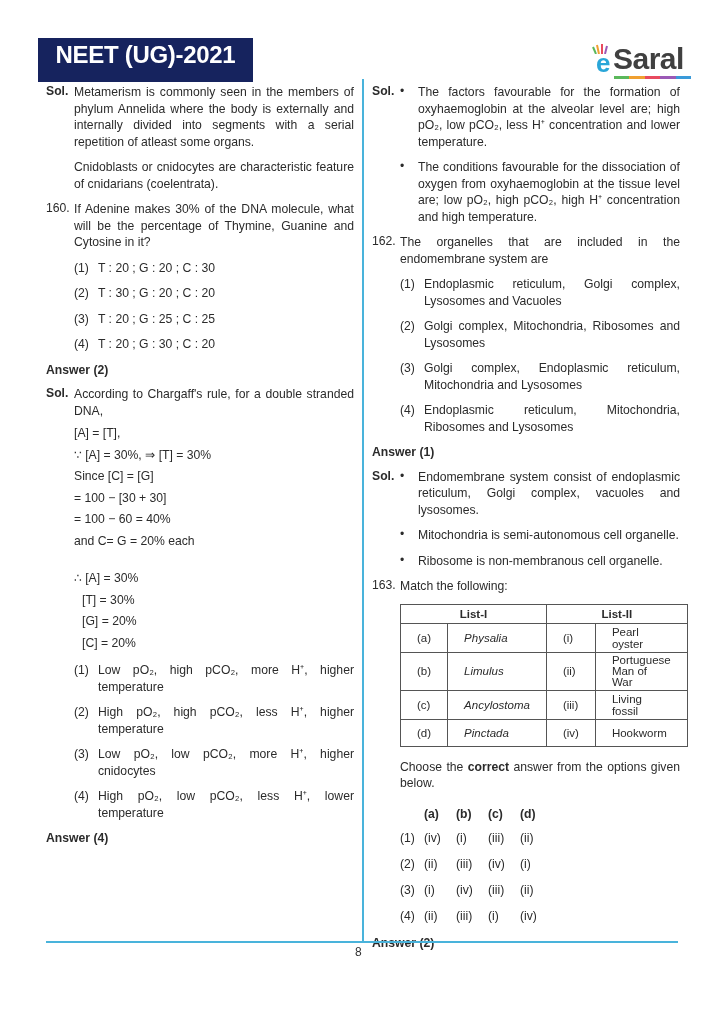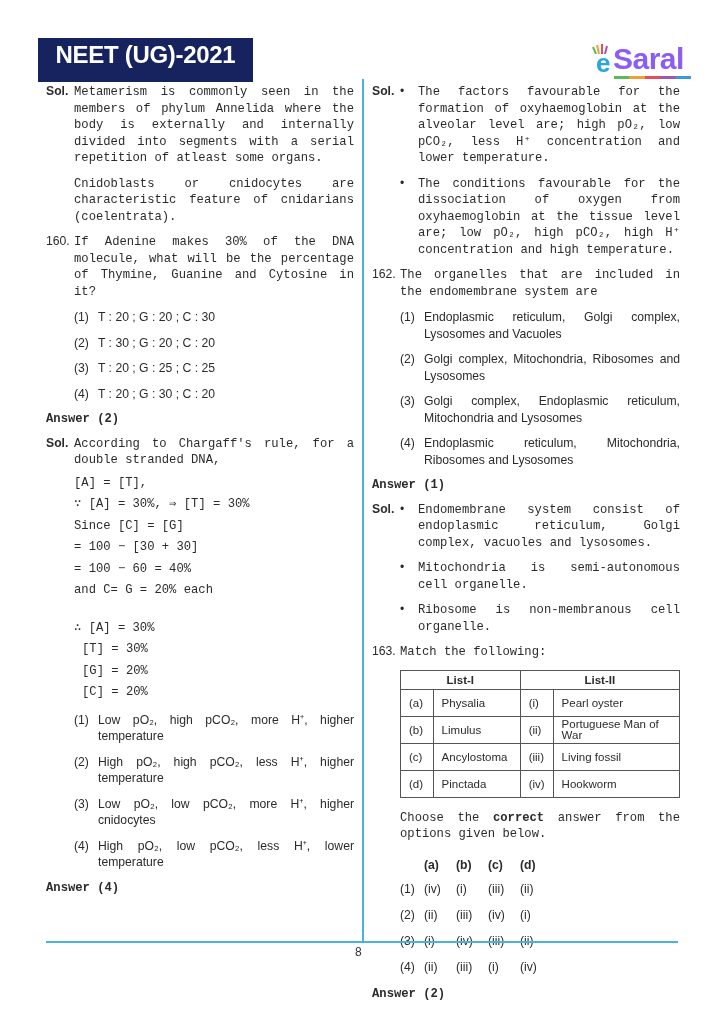--- a/index.html
+++ b/index.html
@@ -2,50 +2,50 @@
 <html><head>
 <meta charset="utf-8">
 <style>
   html, body { margin:0; padding:0; background:#ffffff; }
   body { width:724px; height:1024px; position:relative; overflow:hidden;
          font-family:"Liberation Sans", sans-serif; color:#2b2b2b; font-size:12.2px; }
   .badge { position:absolute; left:38px; top:38px; width:215px; height:44px; background:#16235e;
            color:#ffffff; font-weight:bold; font-size:24px; line-height:33px; text-align:center; letter-spacing:-0.3px; }
   .logo { position:absolute; left:590px; top:40px; height:36px; }
   .logo .e { position:absolute; left:6px; top:8px; font-size:26px; color:#2aa6d8; font-weight:bold; }
-  .logo .saral { position:absolute; left:23px; top:2px; font-size:30px; color:#8b5cf6; font-weight:bold; letter-spacing:-0.5px; }
+  .logo .saral { position:absolute; left:23px; top:2px; font-size:30px; color:#404040; font-weight:bold; letter-spacing:-0.5px; }
   .logo .hand { position:absolute; left:2px; top:4px; width:22px; height:10px; }
   .logo .underline { position:absolute; left:24px; top:36px; width:77px; height:3px;
     background:linear-gradient(90deg,#5bb85b 0%,#5bb85b 20%,#f0a030 20%,#f0a030 40%,#e84a5f 40%,#e84a5f 60%,#9b59b6 60%,#9b59b6 80%,#3a9ad9 80%); }
   .divider { position:absolute; left:362px; top:79px; width:2px; height:863px; background:#49b3db; }
   .footer-line { position:absolute; left:46px; top:941px; width:632px; height:2px; background:#49b3db; }
   .page-num { position:absolute; left:355px; top:945px; font-size:12px; color:#333; }
   .col { position:absolute; top:84px; width:308px; }
   .col.left { left:46px; }
   .col.right { left:372px; }
-  p { margin:0; line-height:16.5px;font-family:Liberation Mono, monospace; }
+  p { margin:0; line-height:16.5px; }
   .blk { display:flex; margin-bottom:9px; }
   .lbl { font-weight:bold; width:28px; flex:none; }
   .qnum { width:28px; flex:none; }
   .txt { flex:1; text-align:justify; }
   .indent { margin-left:28px; margin-bottom:9px; text-align:justify; line-height:16.5px; }
   .opt { display:flex; margin-left:28px; margin-bottom:9px; line-height:16.5px; }
   .opt .on { width:24px; flex:none; }
   .opt .ot { flex:1; text-align:justify; }
   .ans { font-weight:bold; margin-bottom:8px; line-height:16.5px; }
   .math { margin-left:28px; line-height:21.5px; }
   .math.sub { margin-left:36px; }
   .bul { display:flex; margin-bottom:9px; }
   .bul .bl { width:28px; flex:none; font-weight:bold; }
   .bul .bd { width:18px; flex:none; }
   .bul .bt { flex:1; text-align:justify; line-height:16.5px; }
   table.match { border-collapse:collapse; margin-left:28px; margin-bottom:12px; font-size:11.5px; }
-  table.match td, table.match th { border:1px solid #555; padding:2px 8px; height:22px; }
+  table.match td, table.match th { border:1px solid #555; padding:2px 16px; height:22px; }
   table.match th { font-weight:bold; text-align:center; height:14px; }
-  .it { }
+  .it { font-style:italic; }
   .opts-grid { margin-left:28px; }
   .og-row { display:flex; height:26px; line-height:26px; }
   .og-row .c0 { width:24px; }
   .og-row .c { width:32px; }
   .og-row.head { font-weight:bold; height:24px; }
 </style>
 </head>
 <body>
 
 <div class="badge">NEET (UG)-2021</div>

